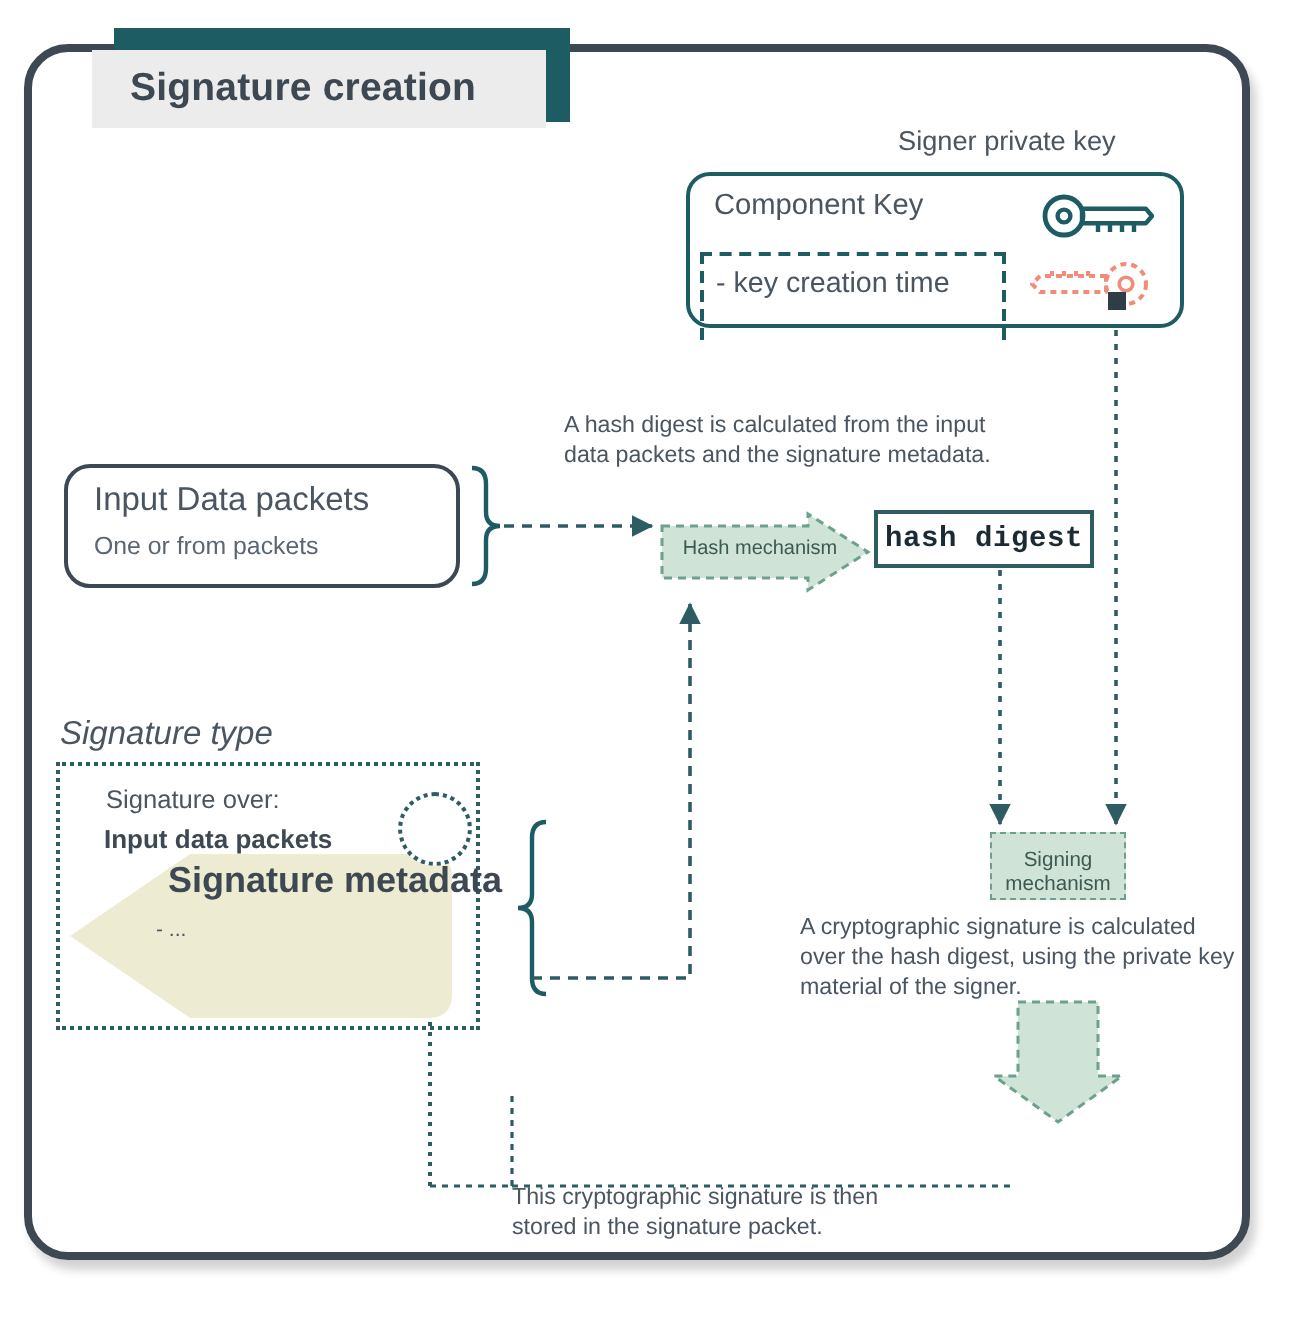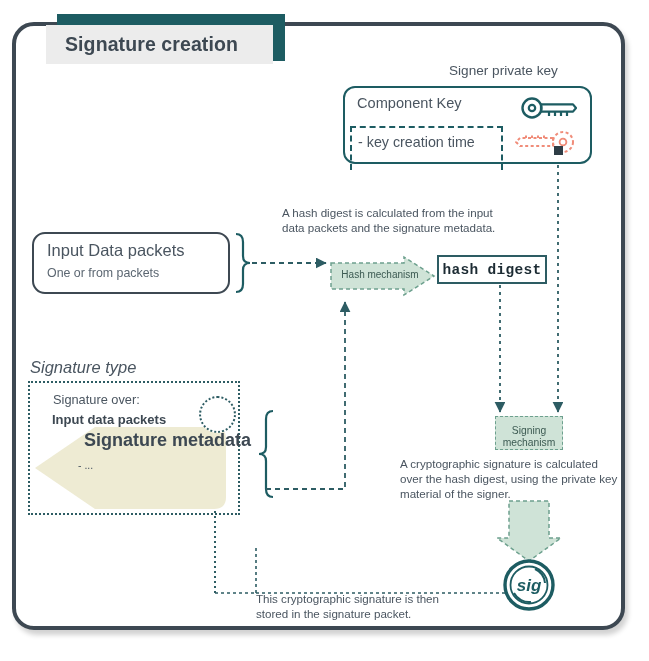--- a/index.html
+++ b/index.html
@@ -184,25 +184,16 @@
   </div>
 
   <div class="txt sig-note">A cryptographic signature is calculated over the hash digest, using the private key material of the signer.</div>
 
   <div class="big-arrow">
     <svg width="66" height="62" viewBox="0 0 66 62">
       <path d="M13,1 L53,1 L53,38 L65,38 L33,61 L1,38 L13,38 z" fill="#cfe3d7" stroke="#6da08e" stroke-width="1.5" stroke-dasharray="4,3"></path>
     </svg>
   </div>
 
-  <div class="seal">
-    <svg width="56" height="56" viewBox="0 0 56 56">
-      <circle cx="28" cy="28" r="24" fill="#fff" stroke="#1d5c62" stroke-width="3.4"></circle>
-      <circle cx="28" cy="28" r="18.5" fill="none" stroke="#1d5c62" stroke-width="1.8"></circle>
-      <path d="M13,36 a17,17 0 0 0 17,9" fill="none" stroke="#1d5c62" stroke-width="2"></path>
-      <path d="M34,12 a17,17 0 0 1 10,14" fill="none" stroke="#1d5c62" stroke-width="2"></path>
-      <text x="28" y="34" text-anchor="middle" font-size="17" font-weight="700" font-style="italic" fill="#1d5c62" font-family="Liberation Sans, sans-serif">sig</text>
-    </svg>
-  </div>
 
   <div class="txt stored-note">This cryptographic signature is then stored in the signature packet.</div>
 
 </div>
 
 </body></html>

